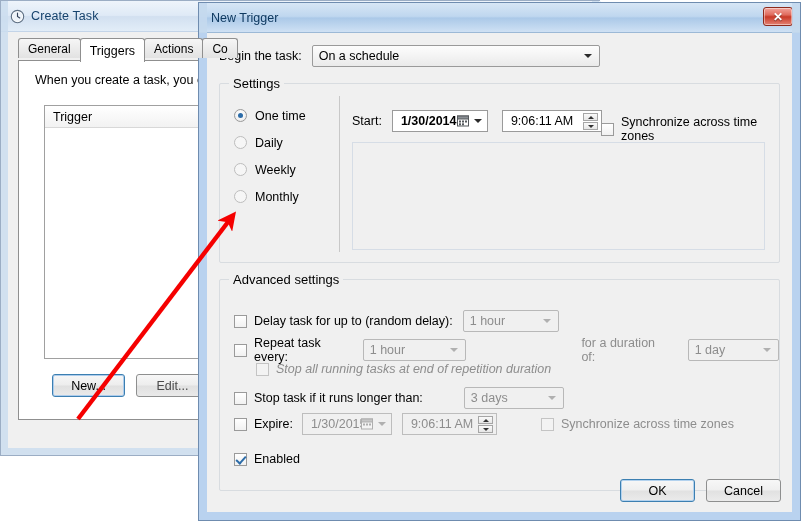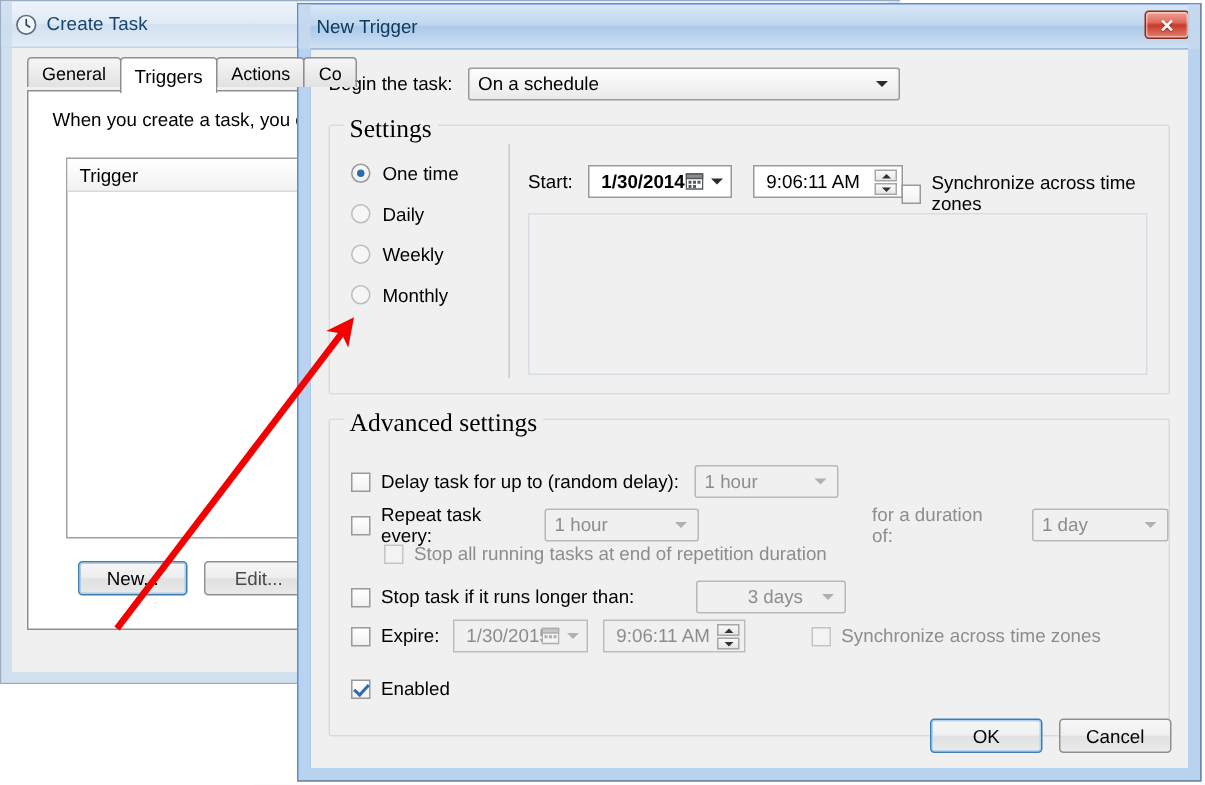--- a/index.html
+++ b/index.html
@@ -139,21 +139,21 @@
 
   #beginCombo { width: 288px; margin-left: 10px; }
 
   
   .group {
     position: absolute; border: 1px solid #d8dce0; border-radius: 2px;
     background: transparent;
   }
   .group > .gtitle {
     position: absolute; top: -8px; left: 9px; background: #f0f0f0;
-    padding: 0 4px; font-size: 17px; color: #000; font-family: Liberation Serif, serif;
+    padding: 0 4px; font-size: 13px; color: #000;
   }
   #grpSettings { left: 12px; top: 50px; right: 12px; height: 180px; }
   #grpAdvanced { left: 12px; top: 246px; right: 12px; height: 212px; }
 
   #radioCol { position: absolute; left: 14px; top: 18px; width: 103px; }
   .radio-row { display: flex; align-items: center; height: 27px; text-align: center; }
   .radio {
     width: 13px; height: 13px; border-radius: 50%;
     background: radial-gradient(circle at 50% 38%, #ffffff 0%, #f2f2f2 60%, #e2e2e2 100%);
     border: 1px solid #9a9a9a; margin-right: 8px; position: relative; flex: none;
@@ -214,30 +214,30 @@
 
   #emptyPanel {
     position: absolute; left: 132px; top: 58px; right: 14px; bottom: 12px;
     border: 1px solid #d6dde6; background: #f0f0f0;
   }
 
   
   .adv-row { position: absolute; display: flex; align-items: center; }
   #advDelay  { left: 14px; top: 30px; }
   #advRepeat { left: 14px; top: 56px; }
-  #advStopAll{ left: 36px; top: 82px; }
+  #advStopAll{ left: 36px; top: 82px; font-style: italic; }
   #advStopLonger { left: 14px; top: 107px; }
   #advExpire { left: 14px; top: 133px; }
   #advEnabled{ left: 14px; top: 172px; }
 
   #delayCombo { width: 96px; margin-left: 10px; }
   #repeatCombo { width: 109px; margin-left: 10px; }
   #durLabel { margin-left: 115px; }
   #durCombo { width: 96px; margin-left: 20px; }
-  #stopLongerCombo { width: 100px; margin-left: 41px; justify-content: center; }
+  #stopLongerCombo { width: 100px; margin-left: 41px; }
   #expDateField { width: 90px; margin-left: 9px; }
   #expTimeField { width: 95px; margin-left: 10px; }
   #syncBottom { margin-left: 44px; }
 
   .field.dis { background: #f0f0f0; border-color: #bdbdbd; color: #8d8d8d; }
   .field.dis .dd-arrow { border-top-color: #b0b0b0; }
 
   #ntFooter { position: absolute; right: 11px; bottom: 10px; display: flex; gap: 11px; }
   .dlgbtn {
     width: 75px; height: 23px; font-size: 12.5px;

